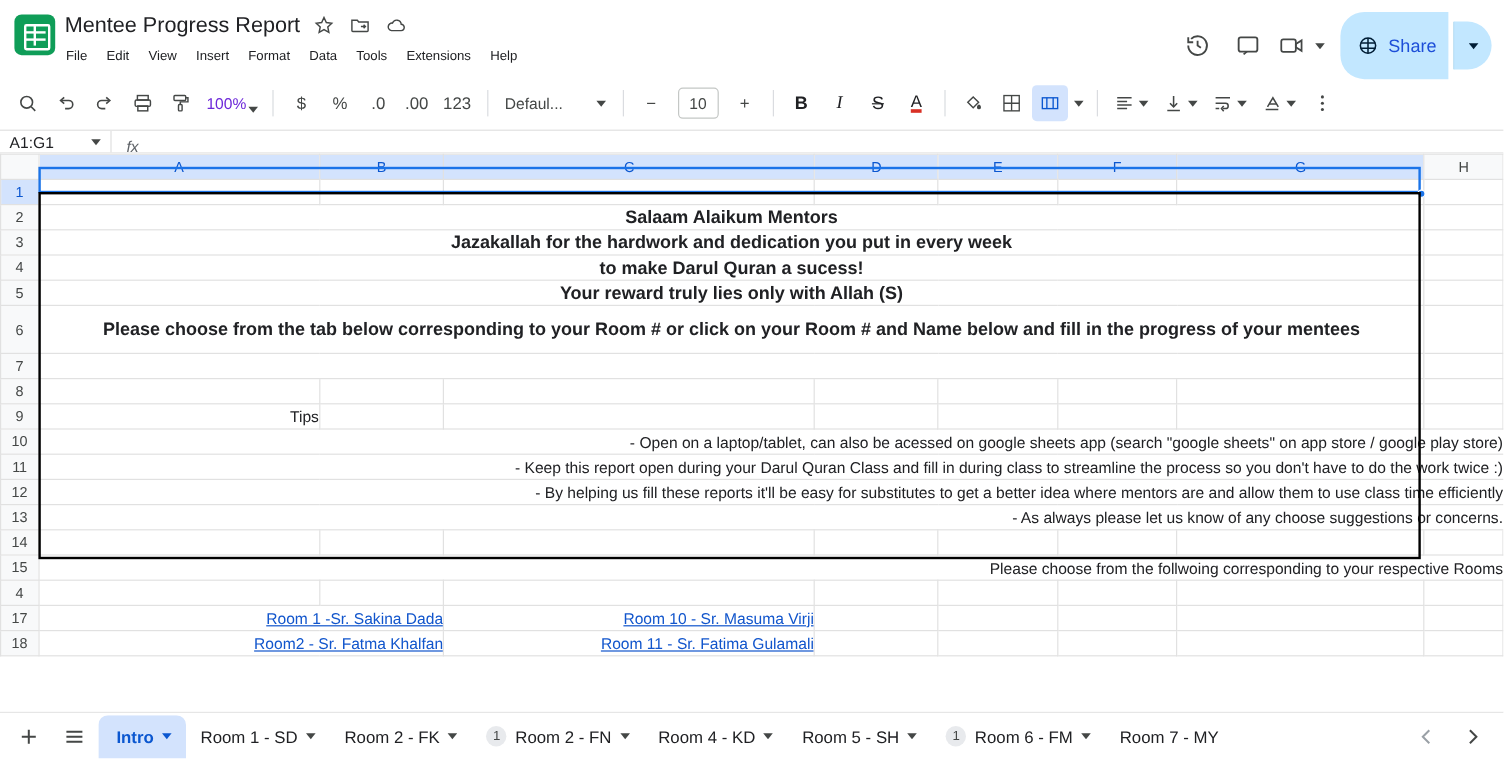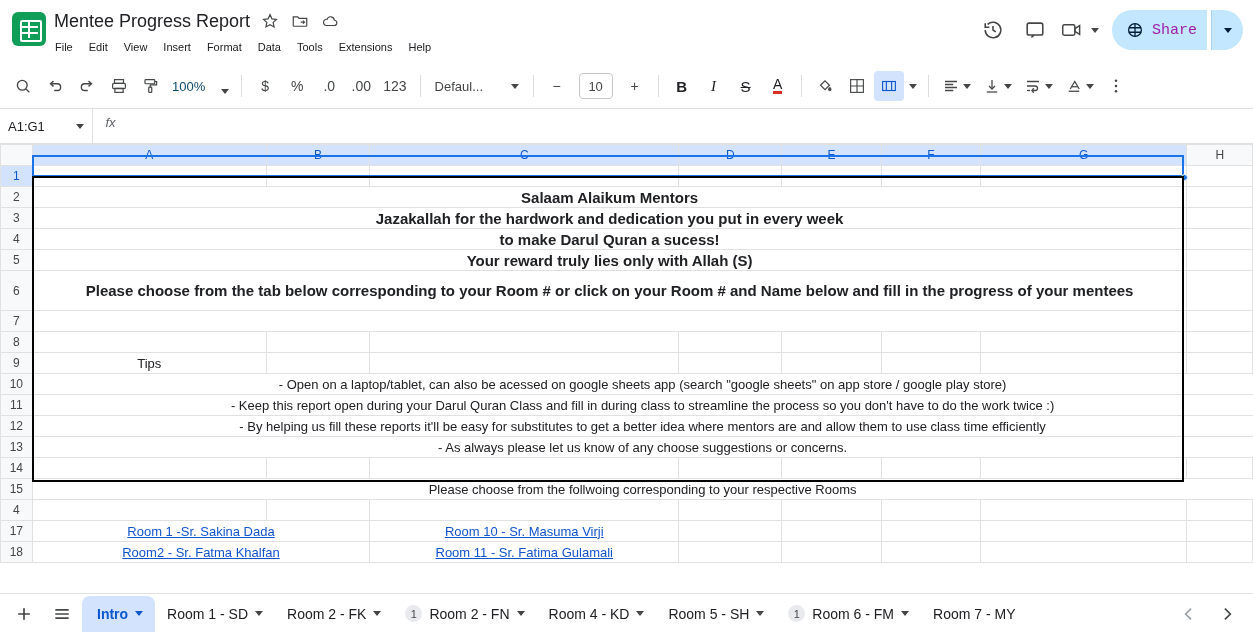--- a/index.html
+++ b/index.html
@@ -31,66 +31,66 @@
   .title-block { display: flex; flex-direction: column; flex: 1 1 auto; min-width: 0; }
   .title-row { display: flex; align-items: center; gap: 10px; height: 30px; }
   .doc-title { font-size: 18px; color: #202124; white-space: nowrap; }
   .title-icon { width: 20px; height: 20px; color: #5f6368; display: inline-flex; align-items: center; justify-content: center; }
   .menubar { display: flex; gap: 2px; margin-top: 2px; margin-left: -6px; }
   .menu-item { font-size: 11px; color: #202124; padding: 3px 7px; border-radius: 4px; cursor: default; }
 
   .title-right { display: flex; align-items: center; gap: 4px; margin-top: 4px; flex: 0 0 auto; }
   .circle-btn { width: 38px; height: 38px; border-radius: 50%; display: flex; align-items: center; justify-content: center; color: #444746; }
   .share-btn {
-    display: flex; align-items: center; gap: 8px; background: #c2e7ff; color: #a21caf;
-    border-radius: 20px 0 0 20px; height: 40px; padding: 0 10px 0 14px; font-size: 15px; margin-left: 6px; font-family: Liberation Mono, monospace;
+    display: flex; align-items: center; gap: 8px; background: #c2e7ff; color: #1d4ed8;
+    border-radius: 20px 0 0 20px; height: 56px; padding: 0 10px 0 14px; font-size: 15px; margin-left: 6px;
   }
   .share-caret {
     background: #c2e7ff; color: #001d35; height: 40px; width: 32px; border-radius: 0 20px 20px 0;
     display: flex; align-items: center; justify-content: center; border-left: 1px solid #a8d4ee;
   }
 
   
   .toolbar {
     display: flex; align-items: center; gap: 2px; height: 44px; padding: 0 8px;
     flex: 0 0 auto;
   }
   .tb { height: 30px; min-width: 30px; padding: 0 5px; border-radius: 4px; display: flex; align-items: center; justify-content: center; color: #444746; font-size: 14px; }
   .tb.active { background: #d3e3fd; color: #0b57d0; }
   .tb-sep { width: 1px; height: 22px; background: #dadce0; margin: 0 6px; }
-  .zoom-box { display: flex; align-items: flex-end; gap: 16px; padding: 0 4px; font-size: 13px; color: #0c4a6e; }
+  .zoom-box { display: flex; align-items: flex-end; gap: 2px; padding: 0 4px; font-size: 13px; color: #6d28d9; }
   .font-box { display: flex; align-items: center; gap: 4px; padding: 0 6px; font-size: 13px; width: 96px; }
   .font-name { overflow: hidden; text-overflow: ellipsis; white-space: nowrap; flex: 1 1 auto; }
   .size-box { display: flex; align-items: center; gap: 4px; }
   .size-val { width: 34px; height: 26px; border: 1px solid #c4c7c5; border-radius: 4px; font-size: 13px; display: flex; align-items: center; justify-content: center; }
   .caret { width: 0; height: 0; border-left: 4px solid transparent; border-right: 4px solid transparent; border-top: 5px solid #444746; }
   .underline-red { border-bottom: 3px solid #d93025; line-height: 0.9; }
 
   
-  .formulabar { display: flex; align-items: center; height: 36px; border-top: 1px solid #e0e0e0; border-bottom: 1px solid #e0e0e0; flex: 0 0 auto; }
+  .formulabar { display: flex; align-items: center; height: 20px; border-top: 1px solid #e0e0e0; border-bottom: 1px solid #e0e0e0; flex: 0 0 auto; }
   .namebox { width: 92px; display: flex; align-items: center; justify-content: space-between; font-size: 13px; padding: 0 8px; height: 100%; }
   .fx { width: 36px; text-align: center; color: #5f6368; font-style: italic; font-size: 13px; border-left: 1px solid #e0e0e0; height: 100%; line-height: 27px; }
   .formula-input { flex: 1 1 auto; height: 100%; font-size: 13px; padding-left: 6px; }
 
   
   .gridwrap { flex: 1 1 auto; position: relative; overflow: hidden; background: #fff; }
   table.grid { border-collapse: collapse; table-layout: fixed; font-size: 13px; }
   table.grid th, table.grid td {
     border: 1px solid #e1e1e1; padding: 0; height: 21px; overflow: hidden; white-space: nowrap;
   }
   .colhead {
     background: #f8f9fa; color: #444746; font-weight: normal; font-size: 12px; text-align: center; height: 20px;
   }
   .colhead.sel { background: #d3e3fd; color: #0b57d0; }
   .rowhead {
     background: #f8f9fa; color: #444746; font-size: 12px; text-align: center; width: 32px;
   }
   .rowhead.sel { background: #d3e3fd; color: #0b57d0; }
   td.cell { background: #fff; padding: 0 3px; vertical-align: middle; }
-  .c-left { text-align: center; }
+  .c-left { text-align: right; }
   .link { color: #1155cc; text-decoration: underline; }
   .banner-text { font-weight: bold; font-size: 15px; text-align: center; }
 
   
   .sel-box {
     position: absolute; border: 2px solid #1a73e8; pointer-events: none;
   }
   .sel-handle { position: absolute; width: 7px; height: 7px; background: #1a73e8; border: 1px solid #fff; border-radius: 50%; }
   .black-box { position: absolute; border: 2px solid #000; pointer-events: none; }
 

